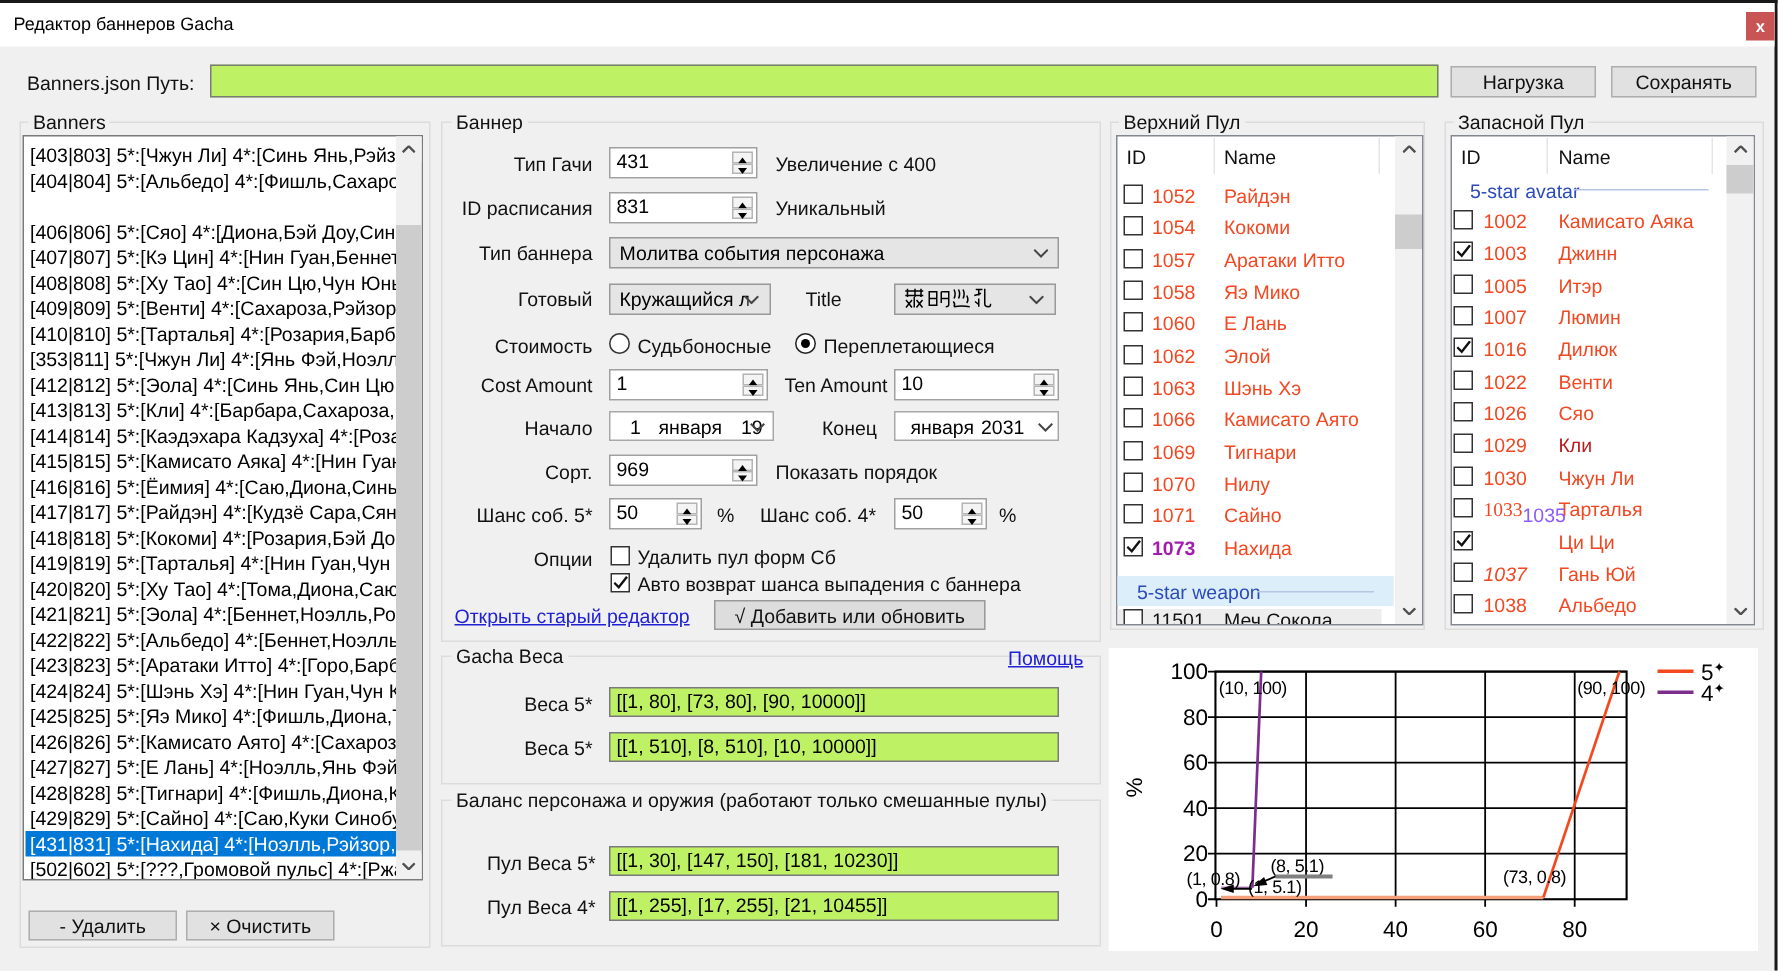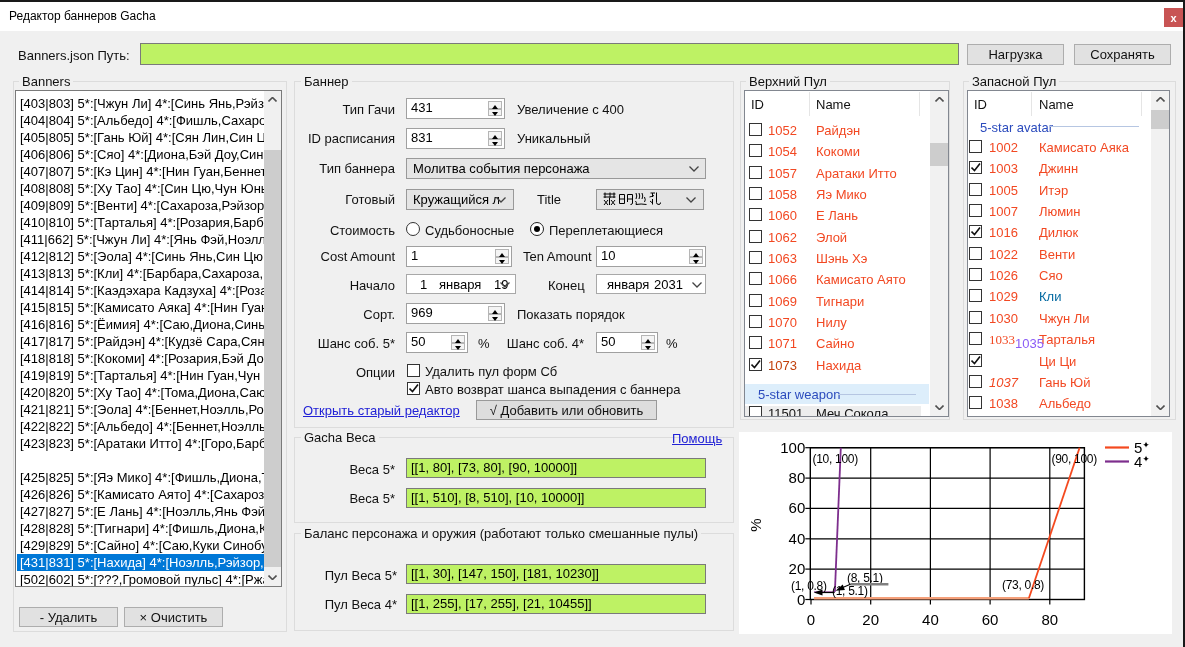--- a/index.html
+++ b/index.html
@@ -33,39 +33,39 @@
 <div class="abs" style="left:1164px;top:8px;width:19px;height:19px;background:#c85454;color:#fff;display:flex;align-items:center;justify-content:center;font-size:11px;font-weight:bold;">x</div>
 <div class="lab" style="left:18px;top:48px;">Banners.json Путь:</div>
 <div class="tb" style="left:140px;top:43px;width:819px;height:22px;"></div>
 <div class="btn" style="left:967px;top:44px;width:97px;height:21px;">Нагрузка</div>
 <div class="btn" style="left:1074px;top:44px;width:97px;height:21px;">Сохранять</div>
 <div class="grp" style="left:13px;top:81px;width:274px;height:551px;"></div>
 <div class="glab" style="left:19px;top:74px;">Banners</div>
 <div class="abs" style="left:15px;top:90px;width:267px;height:497px;background:#fff;border:1px solid #7a7a7a;overflow:hidden;">
 <div style="position:absolute;left:1px;top:3.5px;width:249px;height:17px;line-height:17px;padding-left:3px;font-size:13px;white-space:nowrap;overflow:hidden;">[403|803] 5*:[Чжун Ли] 4*:[Синь Янь,Рэйзо</div>
     <div style="position:absolute;left:1px;top:20.5px;width:249px;height:17px;line-height:17px;padding-left:3px;font-size:13px;white-space:nowrap;overflow:hidden;">[404|804] 5*:[Альбедо] 4*:[Фишль,Сахароз</div>
-    <div style="position:absolute;left:1px;top:37.5px;width:249px;height:17px;line-height:17px;padding-left:3px;font-size:13px;white-space:nowrap;overflow:hidden;">[405|805] 5*:[Гань Юй] 4*:[Сян Лин,Син Ц</div>
     <div style="position:absolute;left:1px;top:54.5px;width:249px;height:17px;line-height:17px;padding-left:3px;font-size:13px;white-space:nowrap;overflow:hidden;">[406|806] 5*:[Сяо] 4*:[Диона,Бэй Доу,Синь</div>
     <div style="position:absolute;left:1px;top:71.5px;width:249px;height:17px;line-height:17px;padding-left:3px;font-size:13px;white-space:nowrap;overflow:hidden;">[407|807] 5*:[Кэ Цин] 4*:[Нин Гуан,Беннет</div>
     <div style="position:absolute;left:1px;top:88.5px;width:249px;height:17px;line-height:17px;padding-left:3px;font-size:13px;white-space:nowrap;overflow:hidden;">[408|808] 5*:[Ху Тао] 4*:[Син Цю,Чун Юнь</div>
     <div style="position:absolute;left:1px;top:105.5px;width:249px;height:17px;line-height:17px;padding-left:3px;font-size:13px;white-space:nowrap;overflow:hidden;">[409|809] 5*:[Венти] 4*:[Сахароза,Рэйзор,</div>
     <div style="position:absolute;left:1px;top:122.5px;width:249px;height:17px;line-height:17px;padding-left:3px;font-size:13px;white-space:nowrap;overflow:hidden;">[410|810] 5*:[Тарталья] 4*:[Розария,Барба</div>
-    <div style="position:absolute;left:1px;top:139.5px;width:249px;height:17px;line-height:17px;padding-left:3px;font-size:13px;white-space:nowrap;overflow:hidden;">[411|662] 5*:[Чжун Ли] 4*:[Янь Фэй,Ноэлл</div>
+    <div style="position:absolute;left:1px;top:139.5px;width:249px;height:17px;line-height:17px;padding-left:3px;font-size:13px;white-space:nowrap;overflow:hidden;">[353|811] 5*:[Чжун Ли] 4*:[Янь Фэй,Ноэлл</div>
     <div style="position:absolute;left:1px;top:156.5px;width:249px;height:17px;line-height:17px;padding-left:3px;font-size:13px;white-space:nowrap;overflow:hidden;">[412|812] 5*:[Эола] 4*:[Синь Янь,Син Цю,</div>
     <div style="position:absolute;left:1px;top:173.5px;width:249px;height:17px;line-height:17px;padding-left:3px;font-size:13px;white-space:nowrap;overflow:hidden;">[413|813] 5*:[Кли] 4*:[Барбара,Сахароза,Ф</div>
     <div style="position:absolute;left:1px;top:190.5px;width:249px;height:17px;line-height:17px;padding-left:3px;font-size:13px;white-space:nowrap;overflow:hidden;">[414|814] 5*:[Каэдэхара Кадзуха] 4*:[Розар</div>
     <div style="position:absolute;left:1px;top:207.5px;width:249px;height:17px;line-height:17px;padding-left:3px;font-size:13px;white-space:nowrap;overflow:hidden;">[415|815] 5*:[Камисато Аяка] 4*:[Нин Гуан</div>
     <div style="position:absolute;left:1px;top:224.5px;width:249px;height:17px;line-height:17px;padding-left:3px;font-size:13px;white-space:nowrap;overflow:hidden;">[416|816] 5*:[Ёимия] 4*:[Саю,Диона,Синь</div>
     <div style="position:absolute;left:1px;top:241.5px;width:249px;height:17px;line-height:17px;padding-left:3px;font-size:13px;white-space:nowrap;overflow:hidden;">[417|817] 5*:[Райдэн] 4*:[Кудзё Сара,Сян Л</div>
     <div style="position:absolute;left:1px;top:258.5px;width:249px;height:17px;line-height:17px;padding-left:3px;font-size:13px;white-space:nowrap;overflow:hidden;">[418|818] 5*:[Кокоми] 4*:[Розария,Бэй До</div>
     <div style="position:absolute;left:1px;top:275.5px;width:249px;height:17px;line-height:17px;padding-left:3px;font-size:13px;white-space:nowrap;overflow:hidden;">[419|819] 5*:[Тарталья] 4*:[Нин Гуан,Чун К</div>
     <div style="position:absolute;left:1px;top:292.5px;width:249px;height:17px;line-height:17px;padding-left:3px;font-size:13px;white-space:nowrap;overflow:hidden;">[420|820] 5*:[Ху Тао] 4*:[Тома,Диона,Саю]</div>
     <div style="position:absolute;left:1px;top:309.5px;width:249px;height:17px;line-height:17px;padding-left:3px;font-size:13px;white-space:nowrap;overflow:hidden;">[421|821] 5*:[Эола] 4*:[Беннет,Ноэлль,Роз</div>
     <div style="position:absolute;left:1px;top:326.5px;width:249px;height:17px;line-height:17px;padding-left:3px;font-size:13px;white-space:nowrap;overflow:hidden;">[422|822] 5*:[Альбедо] 4*:[Беннет,Ноэлль,</div>
     <div style="position:absolute;left:1px;top:343.5px;width:249px;height:17px;line-height:17px;padding-left:3px;font-size:13px;white-space:nowrap;overflow:hidden;">[423|823] 5*:[Аратаки Итто] 4*:[Горо,Барб</div>
+    <div style="position:absolute;left:1px;top:360.5px;width:249px;height:17px;line-height:17px;padding-left:3px;font-size:13px;white-space:nowrap;overflow:hidden;">[424|824] 5*:[Шэнь Хэ] 4*:[Нин Гуан,Чун К</div>
     <div style="position:absolute;left:1px;top:377.5px;width:249px;height:17px;line-height:17px;padding-left:3px;font-size:13px;white-space:nowrap;overflow:hidden;">[425|825] 5*:[Яэ Мико] 4*:[Фишль,Диона,Т</div>
     <div style="position:absolute;left:1px;top:394.5px;width:249px;height:17px;line-height:17px;padding-left:3px;font-size:13px;white-space:nowrap;overflow:hidden;">[426|826] 5*:[Камисато Аято] 4*:[Сахароза</div>
     <div style="position:absolute;left:1px;top:411.5px;width:249px;height:17px;line-height:17px;padding-left:3px;font-size:13px;white-space:nowrap;overflow:hidden;">[427|827] 5*:[Е Лань] 4*:[Ноэлль,Янь Фэй,</div>
     <div style="position:absolute;left:1px;top:428.5px;width:249px;height:17px;line-height:17px;padding-left:3px;font-size:13px;white-space:nowrap;overflow:hidden;">[428|828] 5*:[Тигнари] 4*:[Фишль,Диона,К</div>
     <div style="position:absolute;left:1px;top:445.5px;width:249px;height:17px;line-height:17px;padding-left:3px;font-size:13px;white-space:nowrap;overflow:hidden;">[429|829] 5*:[Сайно] 4*:[Саю,Куки Синобу</div>
     <div style="position:absolute;left:1px;top:462.5px;width:249px;height:17px;line-height:17px;padding-left:3px;font-size:13px;white-space:nowrap;overflow:hidden;background:#0078d7;color:#fff;">[431|831] 5*:[Нахида] 4*:[Ноэлль,Рэйзор,Б</div>
     <div style="position:absolute;left:1px;top:479.5px;width:249px;height:17px;line-height:17px;padding-left:3px;font-size:13px;white-space:nowrap;overflow:hidden;">[502|602] 5*:[???,Громовой пульс] 4*:[Ржа</div>
 </div>
 <div class="abs" style="left:264px;top:91px;width:17px;height:495px;background:#f0f0f0;"></div>
 <div class="abs" style="left:264px;top:91px;width:17px;height:17px;background:#f0f0f0;display:flex;align-items:center;justify-content:center;">
@@ -282,21 +282,21 @@
 <div class="cb" style="left:749px;top:315px;"></div>
 <div class="lab" style="left:768px;top:315px;color:#f24822;">1070</div>
 <div class="lab" style="left:816px;top:315px;color:#f24822;">Нилу</div>
 <div class="cb" style="left:749px;top:336px;"></div>
 <div class="lab" style="left:768px;top:336px;color:#f24822;">1071</div>
 <div class="lab" style="left:816px;top:336px;color:#f24822;">Сайно</div>
 <div class="cb" style="left:749px;top:358px;"></div>
 <svg class="abs" style="left:751px;top:360px;" width="10" height="9">
     <path d="M0.5 4.5 L3.5 7.5 L9 0.5" fill="none" stroke="#111" stroke-width="1.6"></path>
   </svg>
-<div class="lab" style="left:768px;top:358px;color:#c2410c;">1073</div>
+<div class="lab" style="left:768px;top:358px;color:#a21caf;font-weight:bold;">1073</div>
 <div class="lab" style="left:816px;top:358px;color:#f24822;">Нахида</div>
 <div class="abs" style="left:745px;top:384px;width:184px;height:20px;background:#ddeefb;"></div>
 <div class="lab" style="left:758px;top:387px;color:#2b4bbd;">5-star weapon</div>
 <div class="abs" style="left:838px;top:394px;width:78px;height:1px;background:#b6c6e2;"></div>
 <div class="abs" style="left:745px;top:406px;width:176px;height:10px;background:#ededed;"></div>
 <div class="abs" style="left:749px;top:406px;width:13px;height:10px;background:#fff;border:1px solid #333;border-bottom:none;"></div>
 <div class="abs" style="left:768px;top:406px;height:10px;overflow:hidden;font-size:13px;color:#111;">11501</div>
 <div class="abs" style="left:816px;top:406px;height:10px;overflow:hidden;font-size:13px;color:#111;">Меч Сокола</div>
 <div class="abs" style="left:930px;top:91px;width:18px;height:325px;background:#f1f1f1;"></div>
 <div class="abs" style="left:930px;top:91px;width:18px;height:17px;display:flex;align-items:center;justify-content:center;">
@@ -341,21 +341,21 @@
 <div class="lab" style="left:989px;top:225px;color:#f24822;">1016</div>
 <div class="lab" style="left:1039px;top:225px;color:#f24822;">Дилюк</div>
 <div class="cb" style="left:969px;top:247px;"></div>
 <div class="lab" style="left:989px;top:247px;color:#f24822;">1022</div>
 <div class="lab" style="left:1039px;top:247px;color:#f24822;">Венти</div>
 <div class="cb" style="left:969px;top:268px;"></div>
 <div class="lab" style="left:989px;top:268px;color:#f24822;">1026</div>
 <div class="lab" style="left:1039px;top:268px;color:#f24822;">Сяо</div>
 <div class="cb" style="left:969px;top:289px;"></div>
 <div class="lab" style="left:989px;top:289px;color:#f24822;">1029</div>
-<div class="lab" style="left:1039px;top:289px;color:#0369a1;">Кли</div>
+<div class="lab" style="left:1039px;top:289px;color:#b91c1c;">Кли</div>
 <div class="cb" style="left:969px;top:311px;"></div>
 <div class="lab" style="left:989px;top:311px;color:#f24822;">1030</div>
 <div class="lab" style="left:1039px;top:311px;color:#f24822;">Чжун Ли</div>
 <div class="cb" style="left:969px;top:332px;"></div>
 <div class="lab" style="left:989px;top:332px;color:#f24822;font-family:Liberation Serif, serif;">1033</div>
 <div class="lab" style="left:1039px;top:332px;color:#f24822;">Тарталья</div>
 <div class="cb" style="left:969px;top:354px;"></div>
 <svg class="abs" style="left:971px;top:356px;" width="10" height="9">
     <path d="M0.5 4.5 L3.5 7.5 L9 0.5" fill="none" stroke="#111" stroke-width="1.6"></path>
   </svg>

